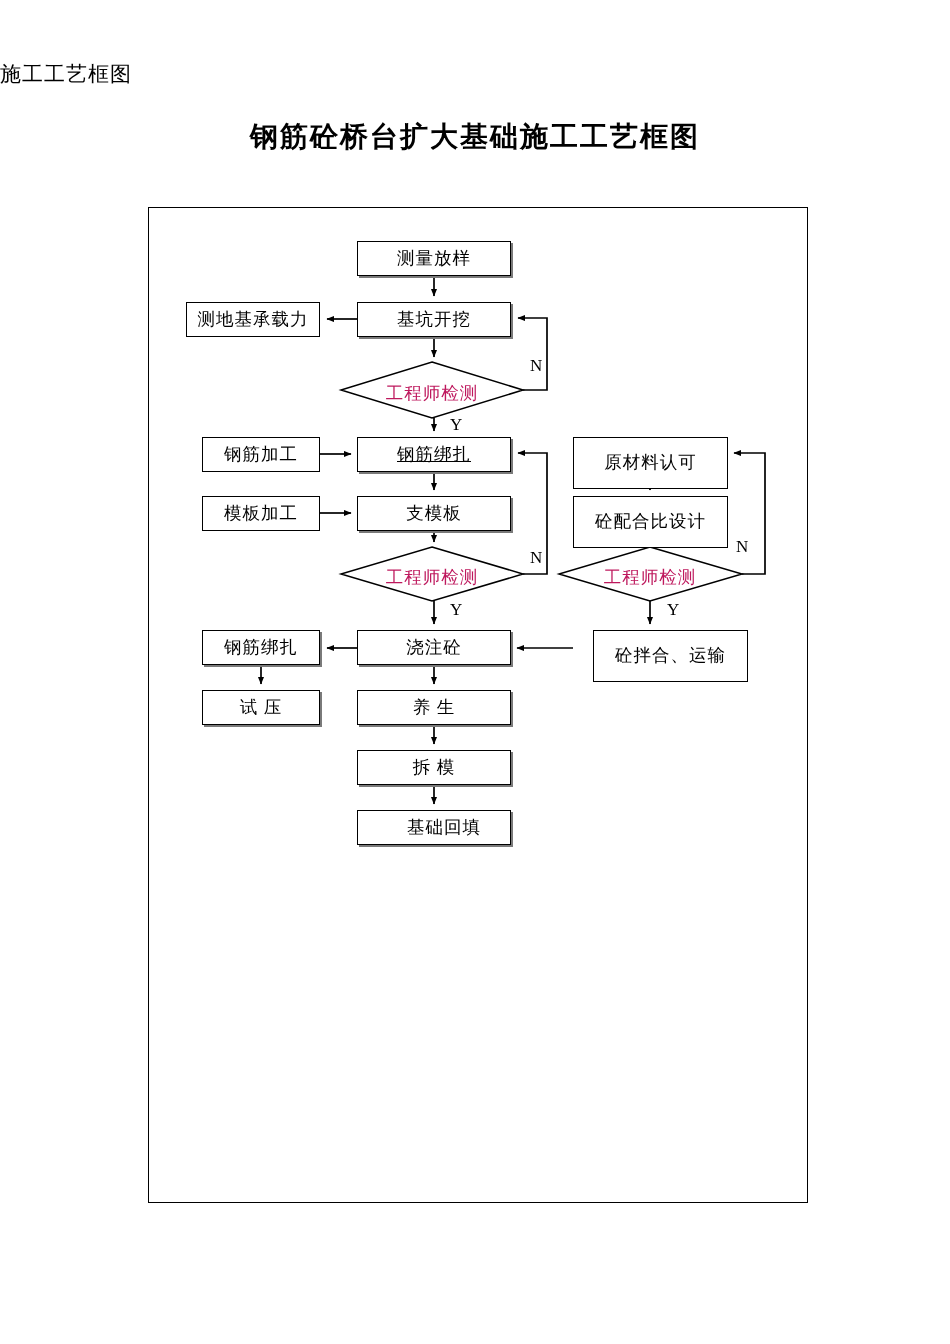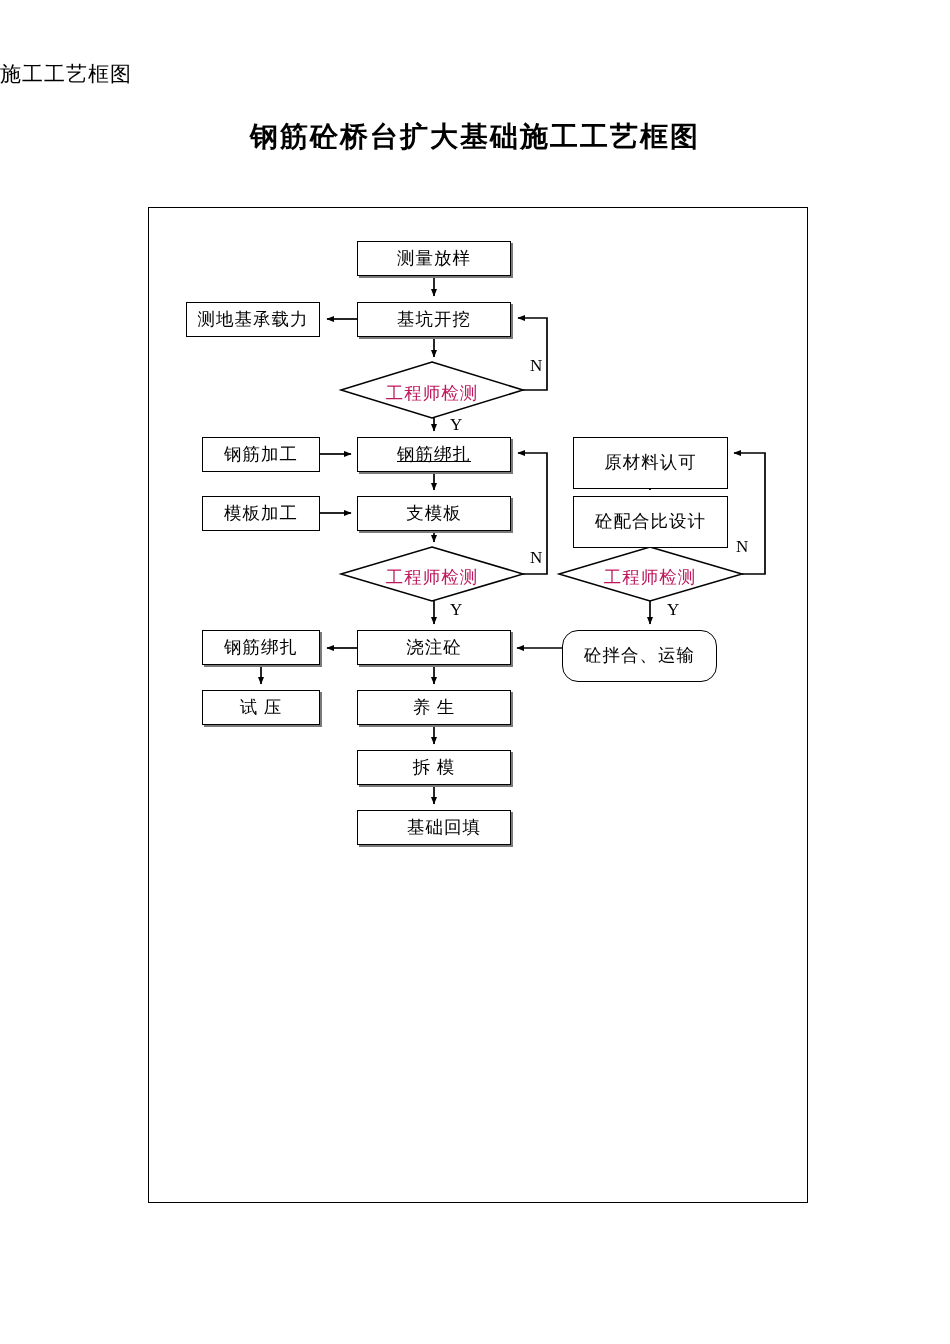--- a/index.html
+++ b/index.html
@@ -169,21 +169,21 @@
   <div class="node side" style="left:202px; top:496px;">模板加工</div>
   <div class="node wide shadow" style="left:357px; top:496px;">支模板</div>
 
   <div class="diamond-label" style="left:371px; top:565px; width:122px; text-align:center;">工程师检测</div>
 
   <div class="node right" style="left:573px; top:437px;">原材料认可</div>
   <div class="node right" style="left:573px; top:496px;">砼配合比设计</div>
 
   <div class="diamond-label" style="left:589px; top:565px; width:122px; text-align:center;">工程师检测</div>
 
-  <div class="node right" style="left:562px; top:630px;border-radius:16px;">砼拌合、运输</div>
+  <div class="node right" style="left:593px; top:630px;">砼拌合、运输</div>
 
   <div class="node side shadow" style="left:202px; top:630px;">钢筋绑扎</div>
   <div class="node side shadow" style="left:202px; top:690px;">试  压</div>
 
   <div class="node wide shadow" style="left:357px; top:630px;">浇注砼</div>
   <div class="node wide shadow" style="left:357px; top:690px;">养  生</div>
   <div class="node wide shadow" style="left:357px; top:750px;">拆  模</div>
   <div class="node wide shadow" style="left:357px; top:810px;padding-left:20px;">基础回填</div>
 
   <div class="branch-label" style="left:530px; top:356px;">N</div>

